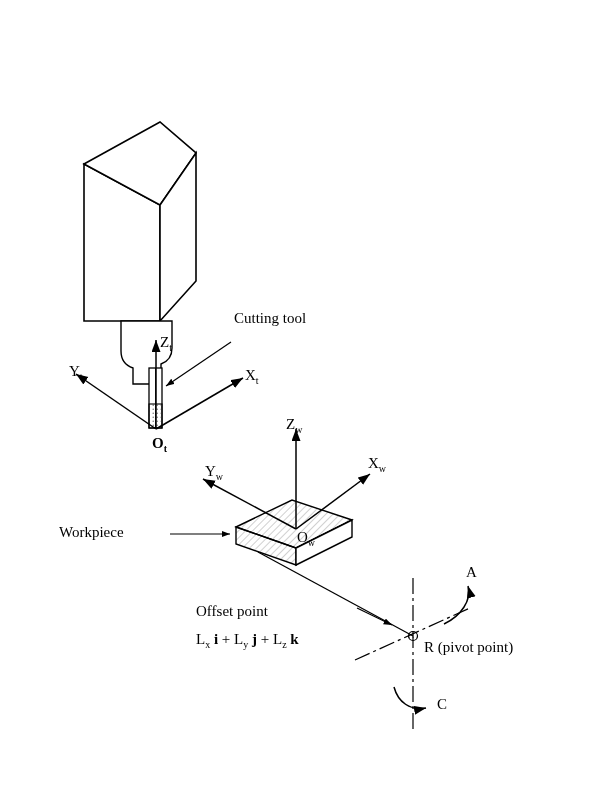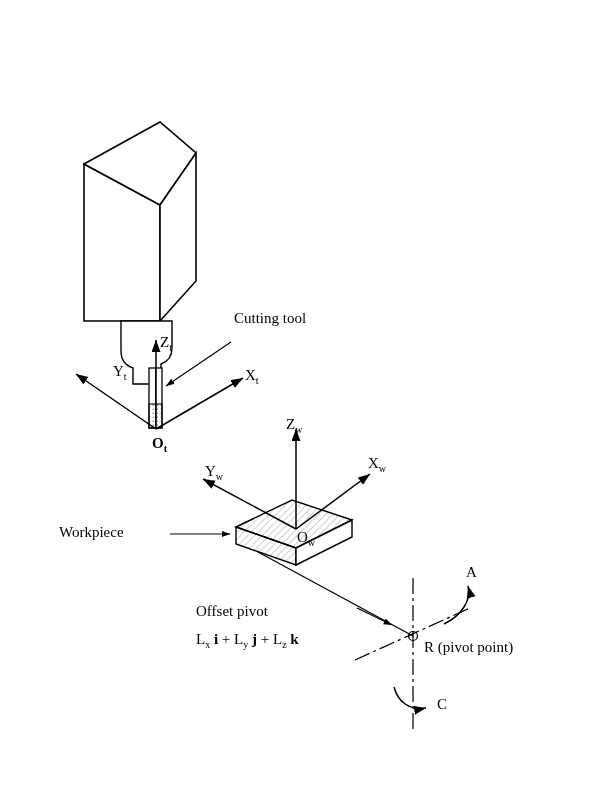--- a/index.html
+++ b/index.html
@@ -151,21 +151,21 @@
   <div class="lbl" style="left:234px; top:299px;">Cutting tool</div>
 
   <div class="lbl bold" style="left:152px; top:424px;">
     <span>O</span><span class="sub">t</span>
   </div>
 
   <div class="lbl" style="left:245px; top:356px;text-align:center;">
     <span>X</span><span class="sub">t</span>
   </div>
 
-  <div class="lbl" style="left:69px; top:352px;margin-left:44px;">
+  <div class="lbl" style="left:69px; top:352px;">
     <span>Y</span><span class="sub">t</span>
   </div>
 
   <div class="lbl" style="left:160px; top:323px;">
     <span>Z</span><span class="sub">t</span>
   </div>
 
   <div class="lbl" style="left:286px; top:405px;font-family:Liberation Serif, serif;">
     <span>Z</span><span class="sub">w</span>
   </div>
@@ -177,21 +177,21 @@
   <div class="lbl" style="left:205px; top:452px;text-align:center;">
     <span>Y</span><span class="sub">w</span>
   </div>
 
   <div class="lbl" style="left:297px; top:511px;margin-top:7px;">
     <span>O</span><span class="sub">w</span>
   </div>
 
   <div class="lbl" style="left:59px; top:513px;">Workpiece</div>
 
-  <div class="lbl" style="left:196px; top:592px;">Offset pivot</div>
+  <div class="lbl" style="left:196px; top:592px;">Offset point</div>
 
   <div class="lbl" style="left:196px; top:620px;">
     <span>L</span><span class="sub">x</span>&nbsp;<b>i</b>
     <span>+</span>
     <span>L</span><span class="sub">y</span>&nbsp;<b>j</b>
     <span>+</span>
     <span>L</span><span class="sub">z</span>&nbsp;<b>k</b>
   </div>
 
   <div class="lbl" style="left:424px; top:628px;">R (pivot point)</div>

